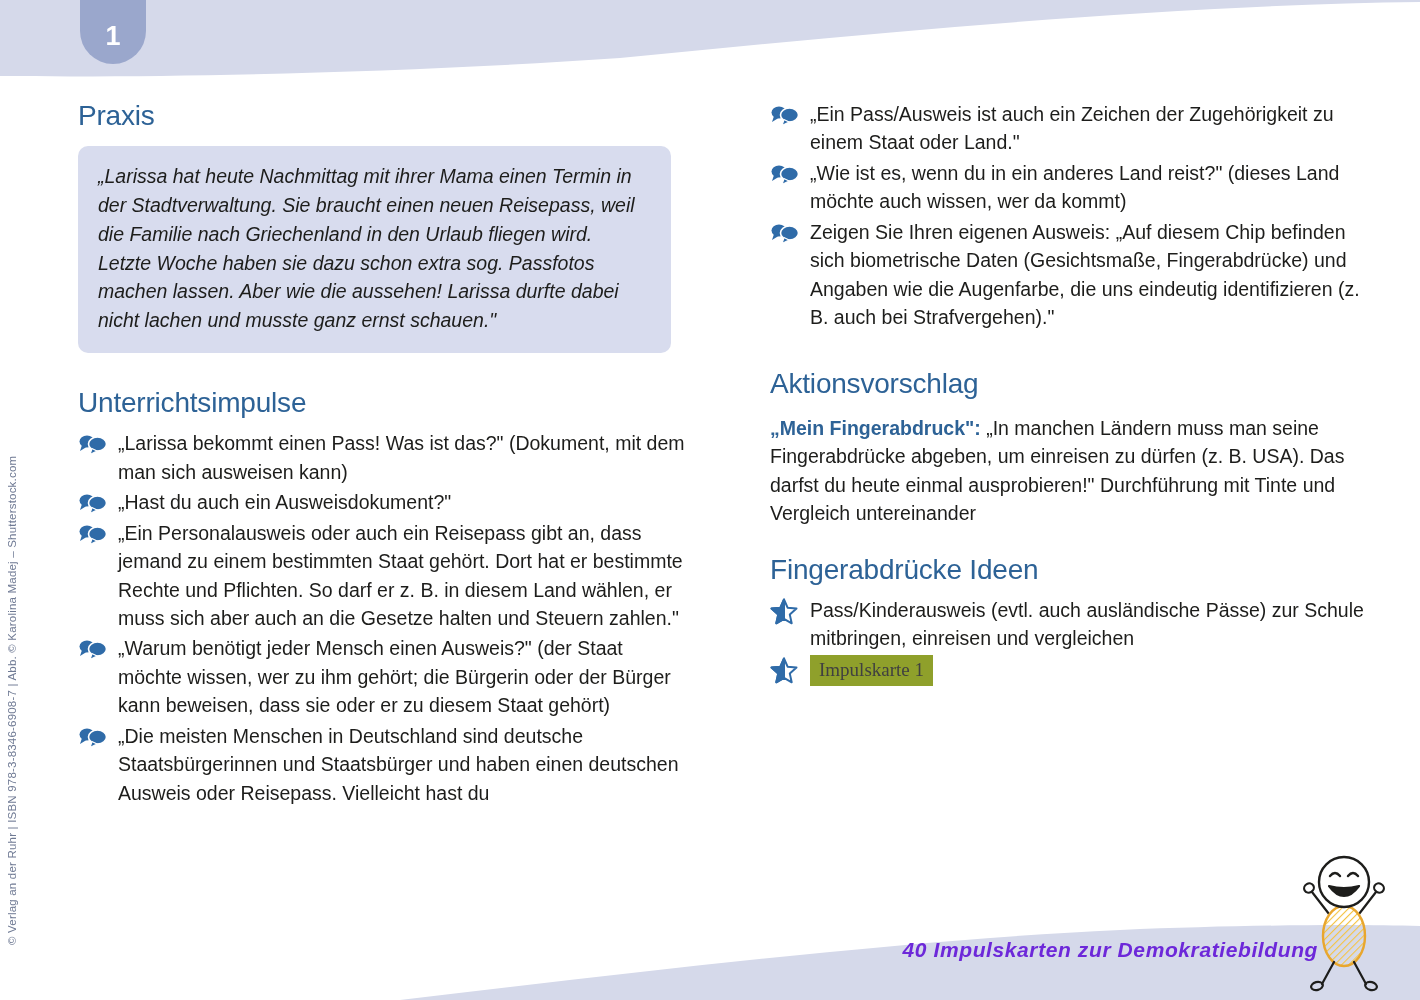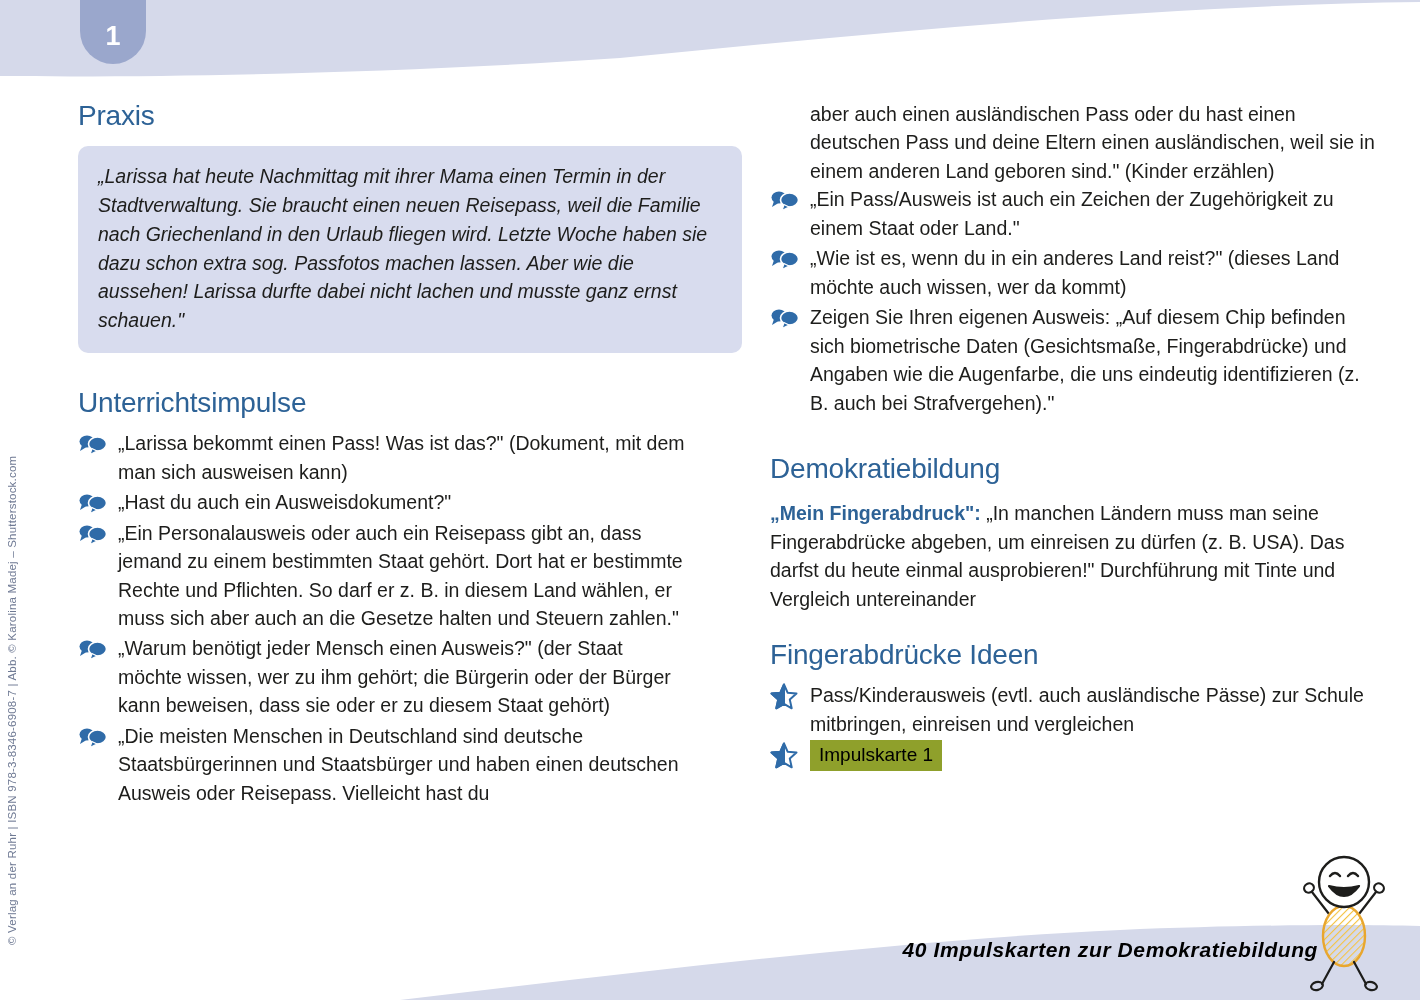--- a/index.html
+++ b/index.html
@@ -77,21 +77,21 @@
     letter-spacing: -0.2px;
   }
   h2.section-title.tight { margin-bottom: 10px; }
 
   
   .quote-box {
     background: #d8dcee;
     border-radius: 10px;
     padding: 16px 22px 18px 20px;
     box-sizing: border-box;
-    width: 664px;
+    width: 593px;
   }
   .quote-box p {
     margin: 0;
     font-style: italic;
     font-size: 19.5px;
     line-height: 1.48;
     color: #1d1d1b;
   }
 
   
@@ -148,33 +148,34 @@
     color: #2d6296;
     font-weight: 700;
   }
   .spacer-lg { height: 34px; }
   .spacer-md { height: 26px; }
 
   
   .badge-green {
     display: inline-block;
     background: #8fa02b;
-    color: #000000;
+    color: #404040;
     font-size: 19px;
     line-height: 1;
     padding: 5px 9px 7px 9px;
     vertical-align: baseline;
+    font-family: Liberation Serif, serif;
   }
 
   
   .footer-text {
     position: absolute;
     right: 102px;
     bottom: 38px;
-    color: #000000;
+    color: #6d28d9;
     font-size: 21px;
     font-style: italic;
     font-weight: 600;
     letter-spacing: 0.6px;
     white-space: nowrap;
   }
   .mascot {
     position: absolute;
     right: 18px;
     bottom: 8px;
@@ -264,21 +265,20 @@
             <path d="M14,15.5 L12,21.5 L19,18 Z" fill="#2f6ba8" stroke="#ffffff" stroke-width="1.2"></path>
           </svg>
         </span>
         <span>„Die meisten Menschen in Deutschland sind deutsche Staatsbürgerinnen und Staatsbürger und haben einen deutschen Ausweis oder Reisepass. Vielleicht hast du</span>
       </li>
     </ul>
   </div>
 
   <div class="col col-right">
 
-    <p class="body-text" style="padding-left:40px;">aber auch einen ausländischen Pass oder du hast einen deutschen Pass und deine Eltern einen ausländischen, weil sie in einem anderen Land geboren sind." (Kinder erzählen)</p>
 
     <ul class="impulse-list" style="margin-top:0;">
       <li>
         <span class="bullet-icon">
           <svg viewBox="0 0 30 22" width="30" height="22">
             <ellipse cx="9" cy="8.5" rx="7.5" ry="6" fill="#2f6ba8"></ellipse>
             <path d="M4,12 L2,18 L8.5,14 Z" fill="#2f6ba8"></path>
             <ellipse cx="19.5" cy="11" rx="9" ry="7" fill="#2f6ba8" stroke="#ffffff" stroke-width="1.6"></ellipse>
             <path d="M14,15.5 L12,21.5 L19,18 Z" fill="#2f6ba8" stroke="#ffffff" stroke-width="1.2"></path>
           </svg>
@@ -304,21 +304,21 @@
             <ellipse cx="19.5" cy="11" rx="9" ry="7" fill="#2f6ba8" stroke="#ffffff" stroke-width="1.6"></ellipse>
             <path d="M14,15.5 L12,21.5 L19,18 Z" fill="#2f6ba8" stroke="#ffffff" stroke-width="1.2"></path>
           </svg>
         </span>
         <span>Zeigen Sie Ihren eigenen Ausweis: „Auf diesem Chip befinden sich biometrische Daten (Gesichtsmaße, Fingerabdrücke) und Angaben wie die Augenfarbe, die uns eindeutig identifizieren (z. B. auch bei Strafvergehen)."</span>
       </li>
     </ul>
 
     <div class="spacer-lg"></div>
 
-    <h2 class="section-title">Demokratiebildung</h2>
+    <h2 class="section-title">Aktionsvorschlag</h2>
 
     <p class="body-text"><span class="lead-blue">„Mein Fingerabdruck":</span><span> „In manchen Ländern muss man seine Fingerabdrücke abgeben, um einreisen zu dürfen (z. B. USA). Das darfst du heute einmal ausprobieren!" Durchführung mit Tinte und Vergleich untereinander</span></p>
 
     <div class="spacer-md"></div>
 
     <h2 class="section-title tight">Fingerabdrücke Ideen</h2>
 
     <ul class="idea-list">
       <li>
         <span class="star-icon">

